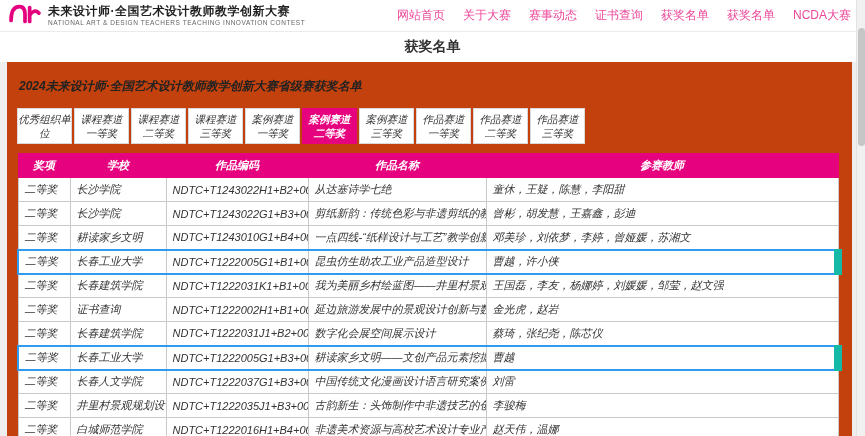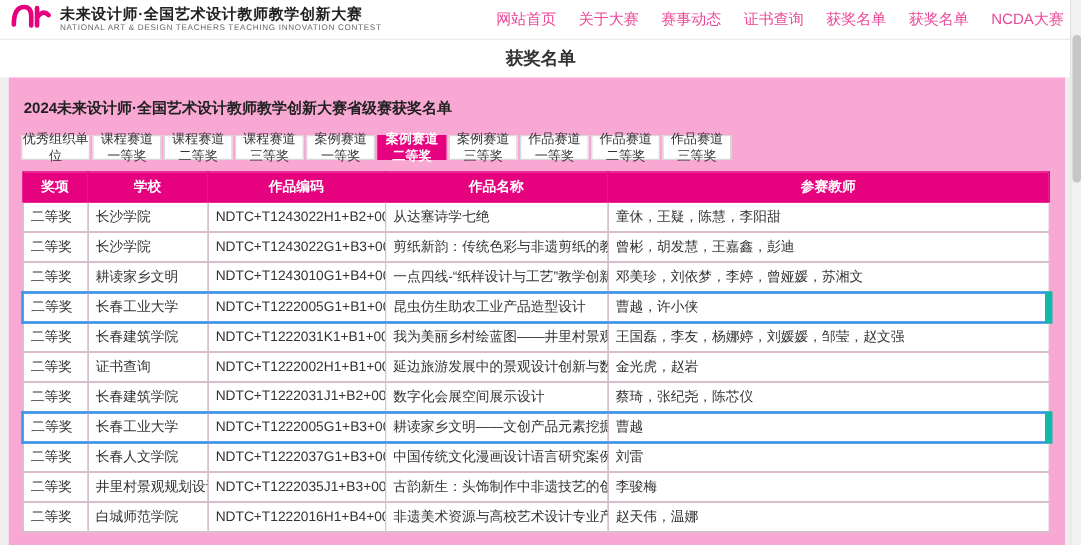--- a/index.html
+++ b/index.html
@@ -33,30 +33,31 @@
   .title-band { height: 30px; background: #fff; display: flex; align-items: center; justify-content: center; }
   .page-title { font-size: 14px; font-weight: 600; color: #333; }
 
   
   .content {
     position: absolute; top: 62px; left: 0; right: 0; bottom: 0;
     background: #eeeeee;
   }
   .panel {
     position: absolute; top: 0; bottom: 0; left: 7px; right: 13px;
-    background: #f9a8d4;
+    background: #c2410c;
     padding: 16px 10px 0 10px;
     overflow: hidden;
+    font-style: italic;
   }
   .subtitle { font-size: 12px; font-weight: bold; color: #222; margin: 0 0 13px 2px; }
 
   
   .tabs { display: flex; align-items: stretch; }
   .tab {
-    width: 55px; height: 20px; margin-right: 2px;
+    width: 55px; height: 36px; margin-right: 2px;
     border: 1px solid #d9d9d9; background: #fff;
     display: flex; flex-direction: column; align-items: center; justify-content: center;
     font-size: 10.5px; line-height: 1.35; color: #333;
     cursor: pointer; text-align: center;
   }
   .tab.active { background: #e6017e; border-color: #e6017e; color: #fff; font-weight: bold; }
 
   
   table.awards {
     margin-top: 9px;
@@ -73,21 +74,21 @@
   }
   .awards td {
     border: 1px solid #c9c9c9;
     color: #333;
     height: 24px; padding: 3px 6px;
     white-space: nowrap; overflow: hidden; text-overflow: clip;
     background: #fff;
   }
   .awards tr.highlight td { border-top: 2px solid #2f9bf0; border-bottom: 2px solid #2f9bf0; }
   .awards tr.highlight td:first-child { border-left: 2px solid #2f9bf0; }
-  .awards tr.highlight td:last-child { border-right: 6px solid #14b8a6; }
+  .awards tr.highlight td:last-child { border-right: 8px solid #14b8a6; }
 
   
   .scrollbar {
     position: absolute; top: 0; right: 0; width: 9px; height: 436px;
     background: #f1f1f1; border-left: 1px solid #e3e3e3;
   }
   .scroll-thumb {
     position: absolute; top: 28px; left: 1px; width: 7px; height: 118px;
     background: #c6c6c6; border-radius: 4px;
   }

